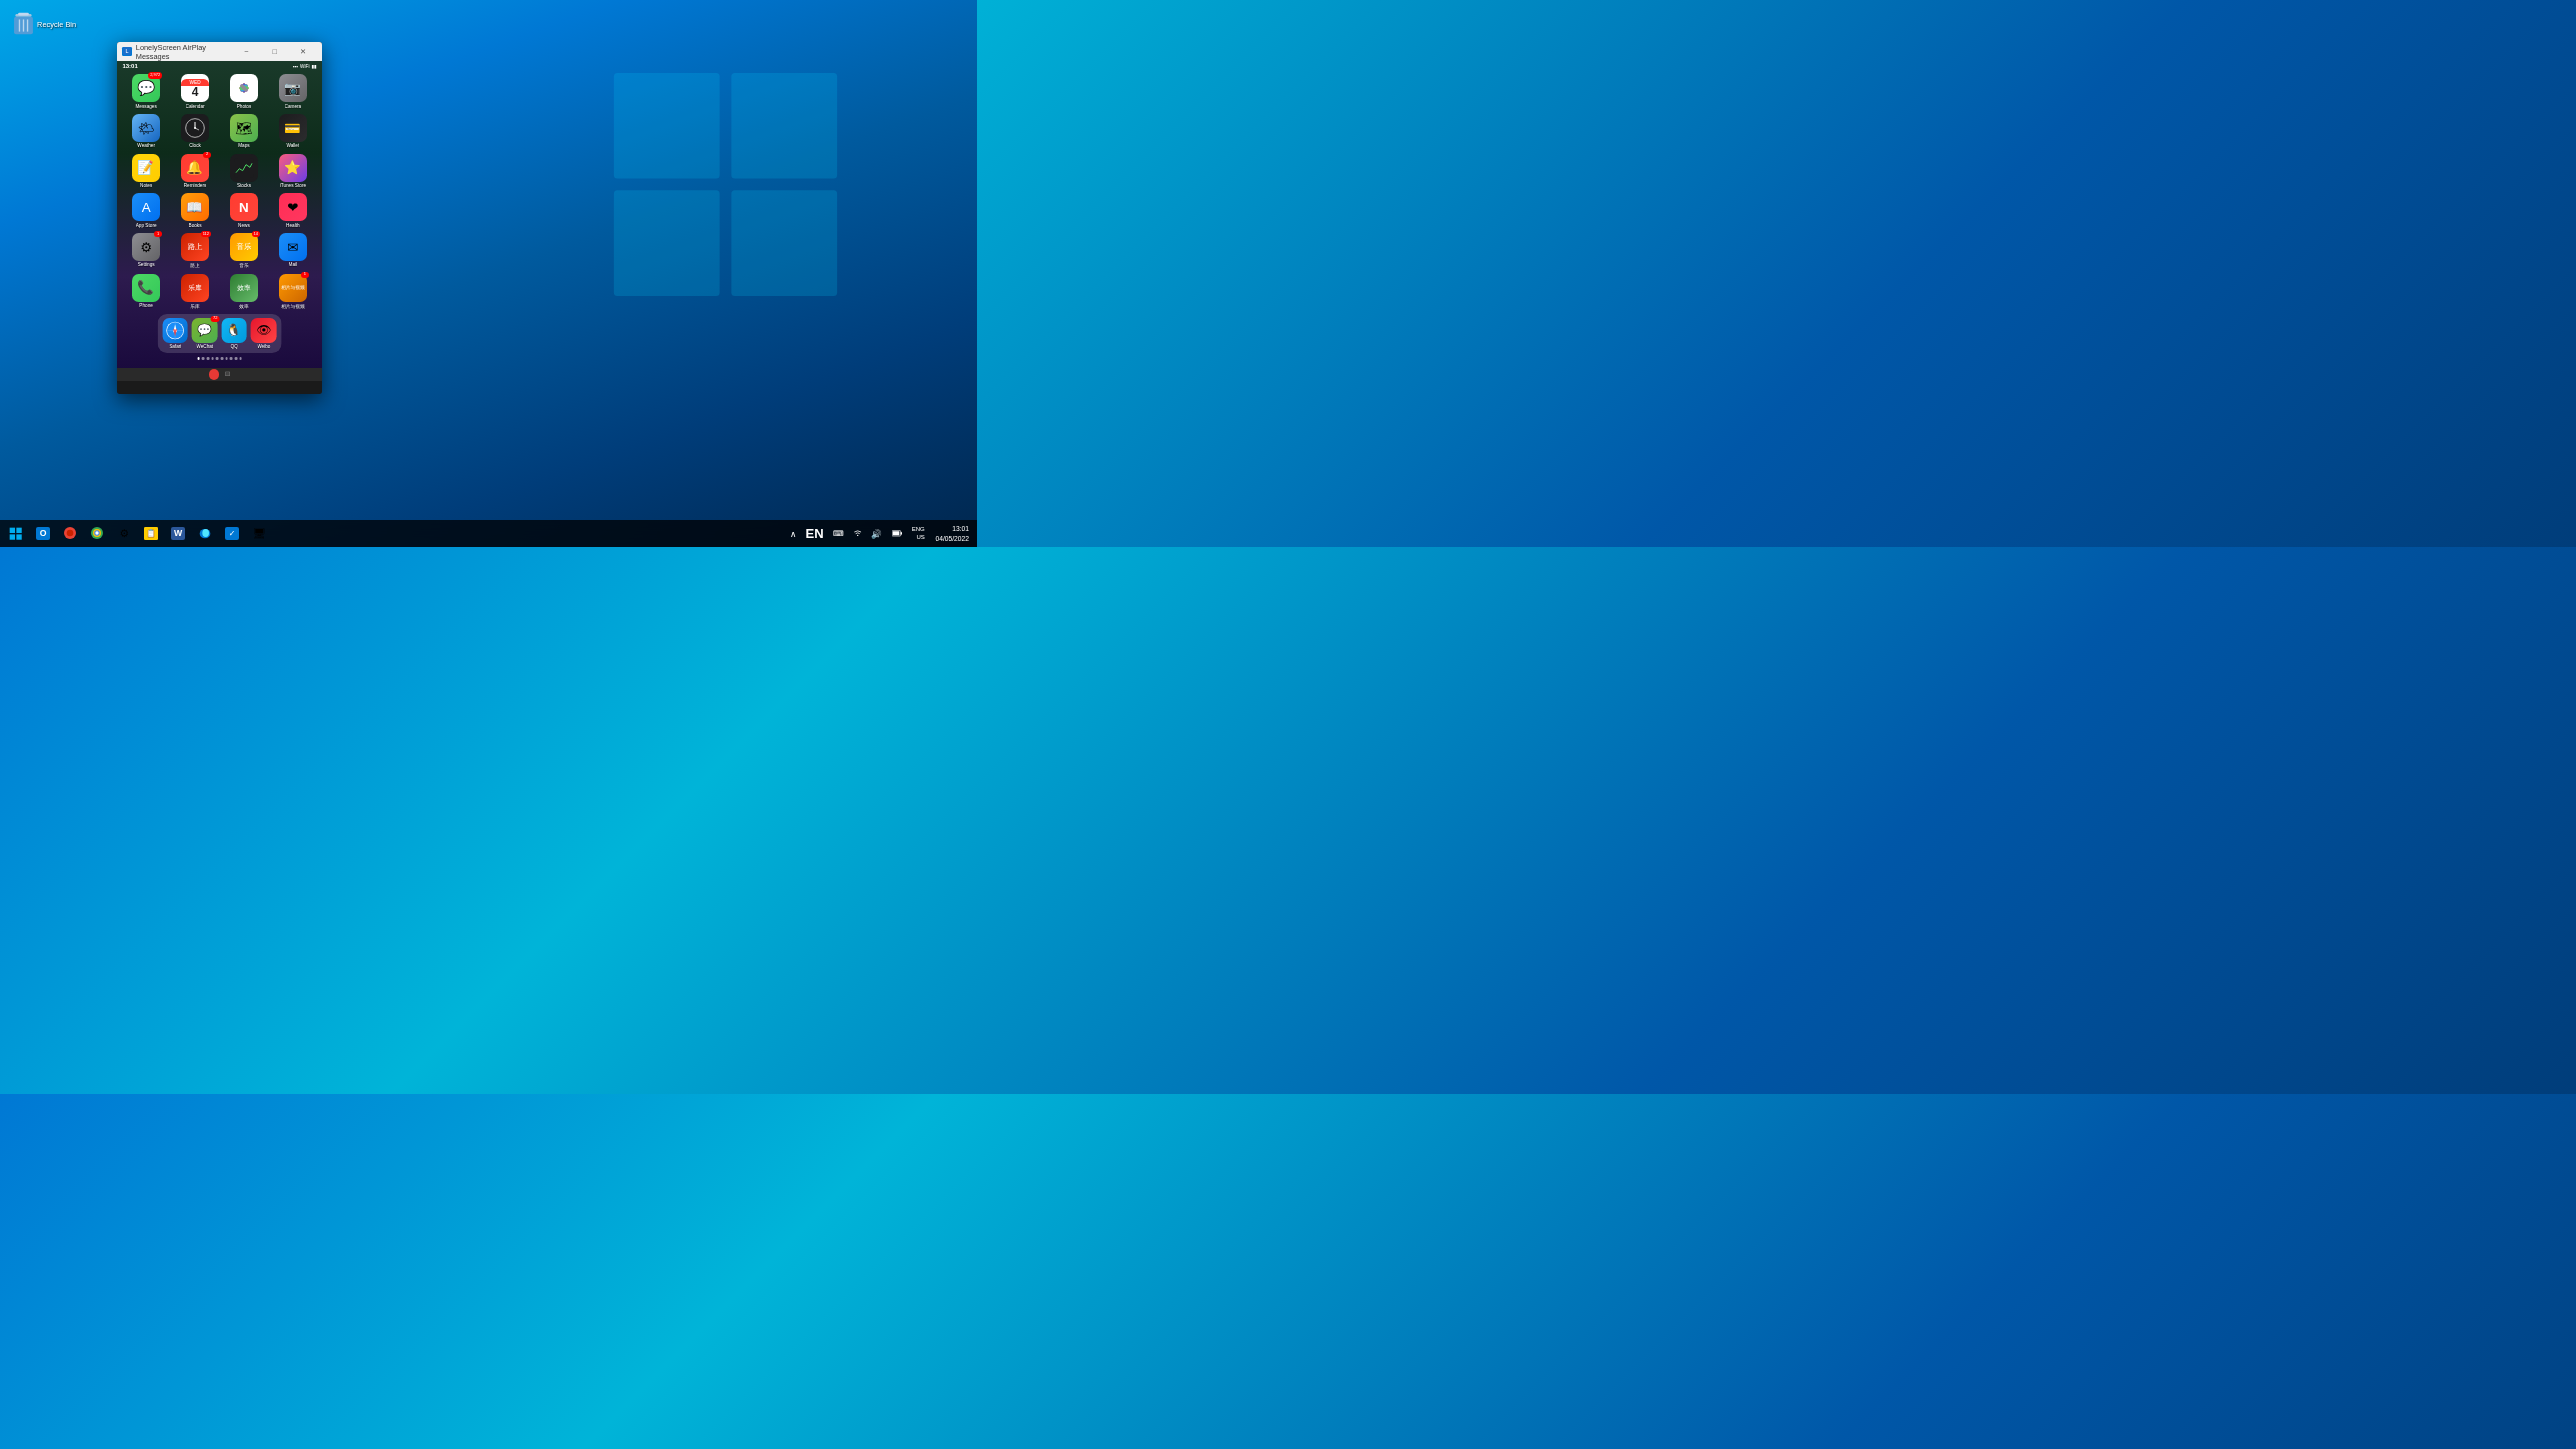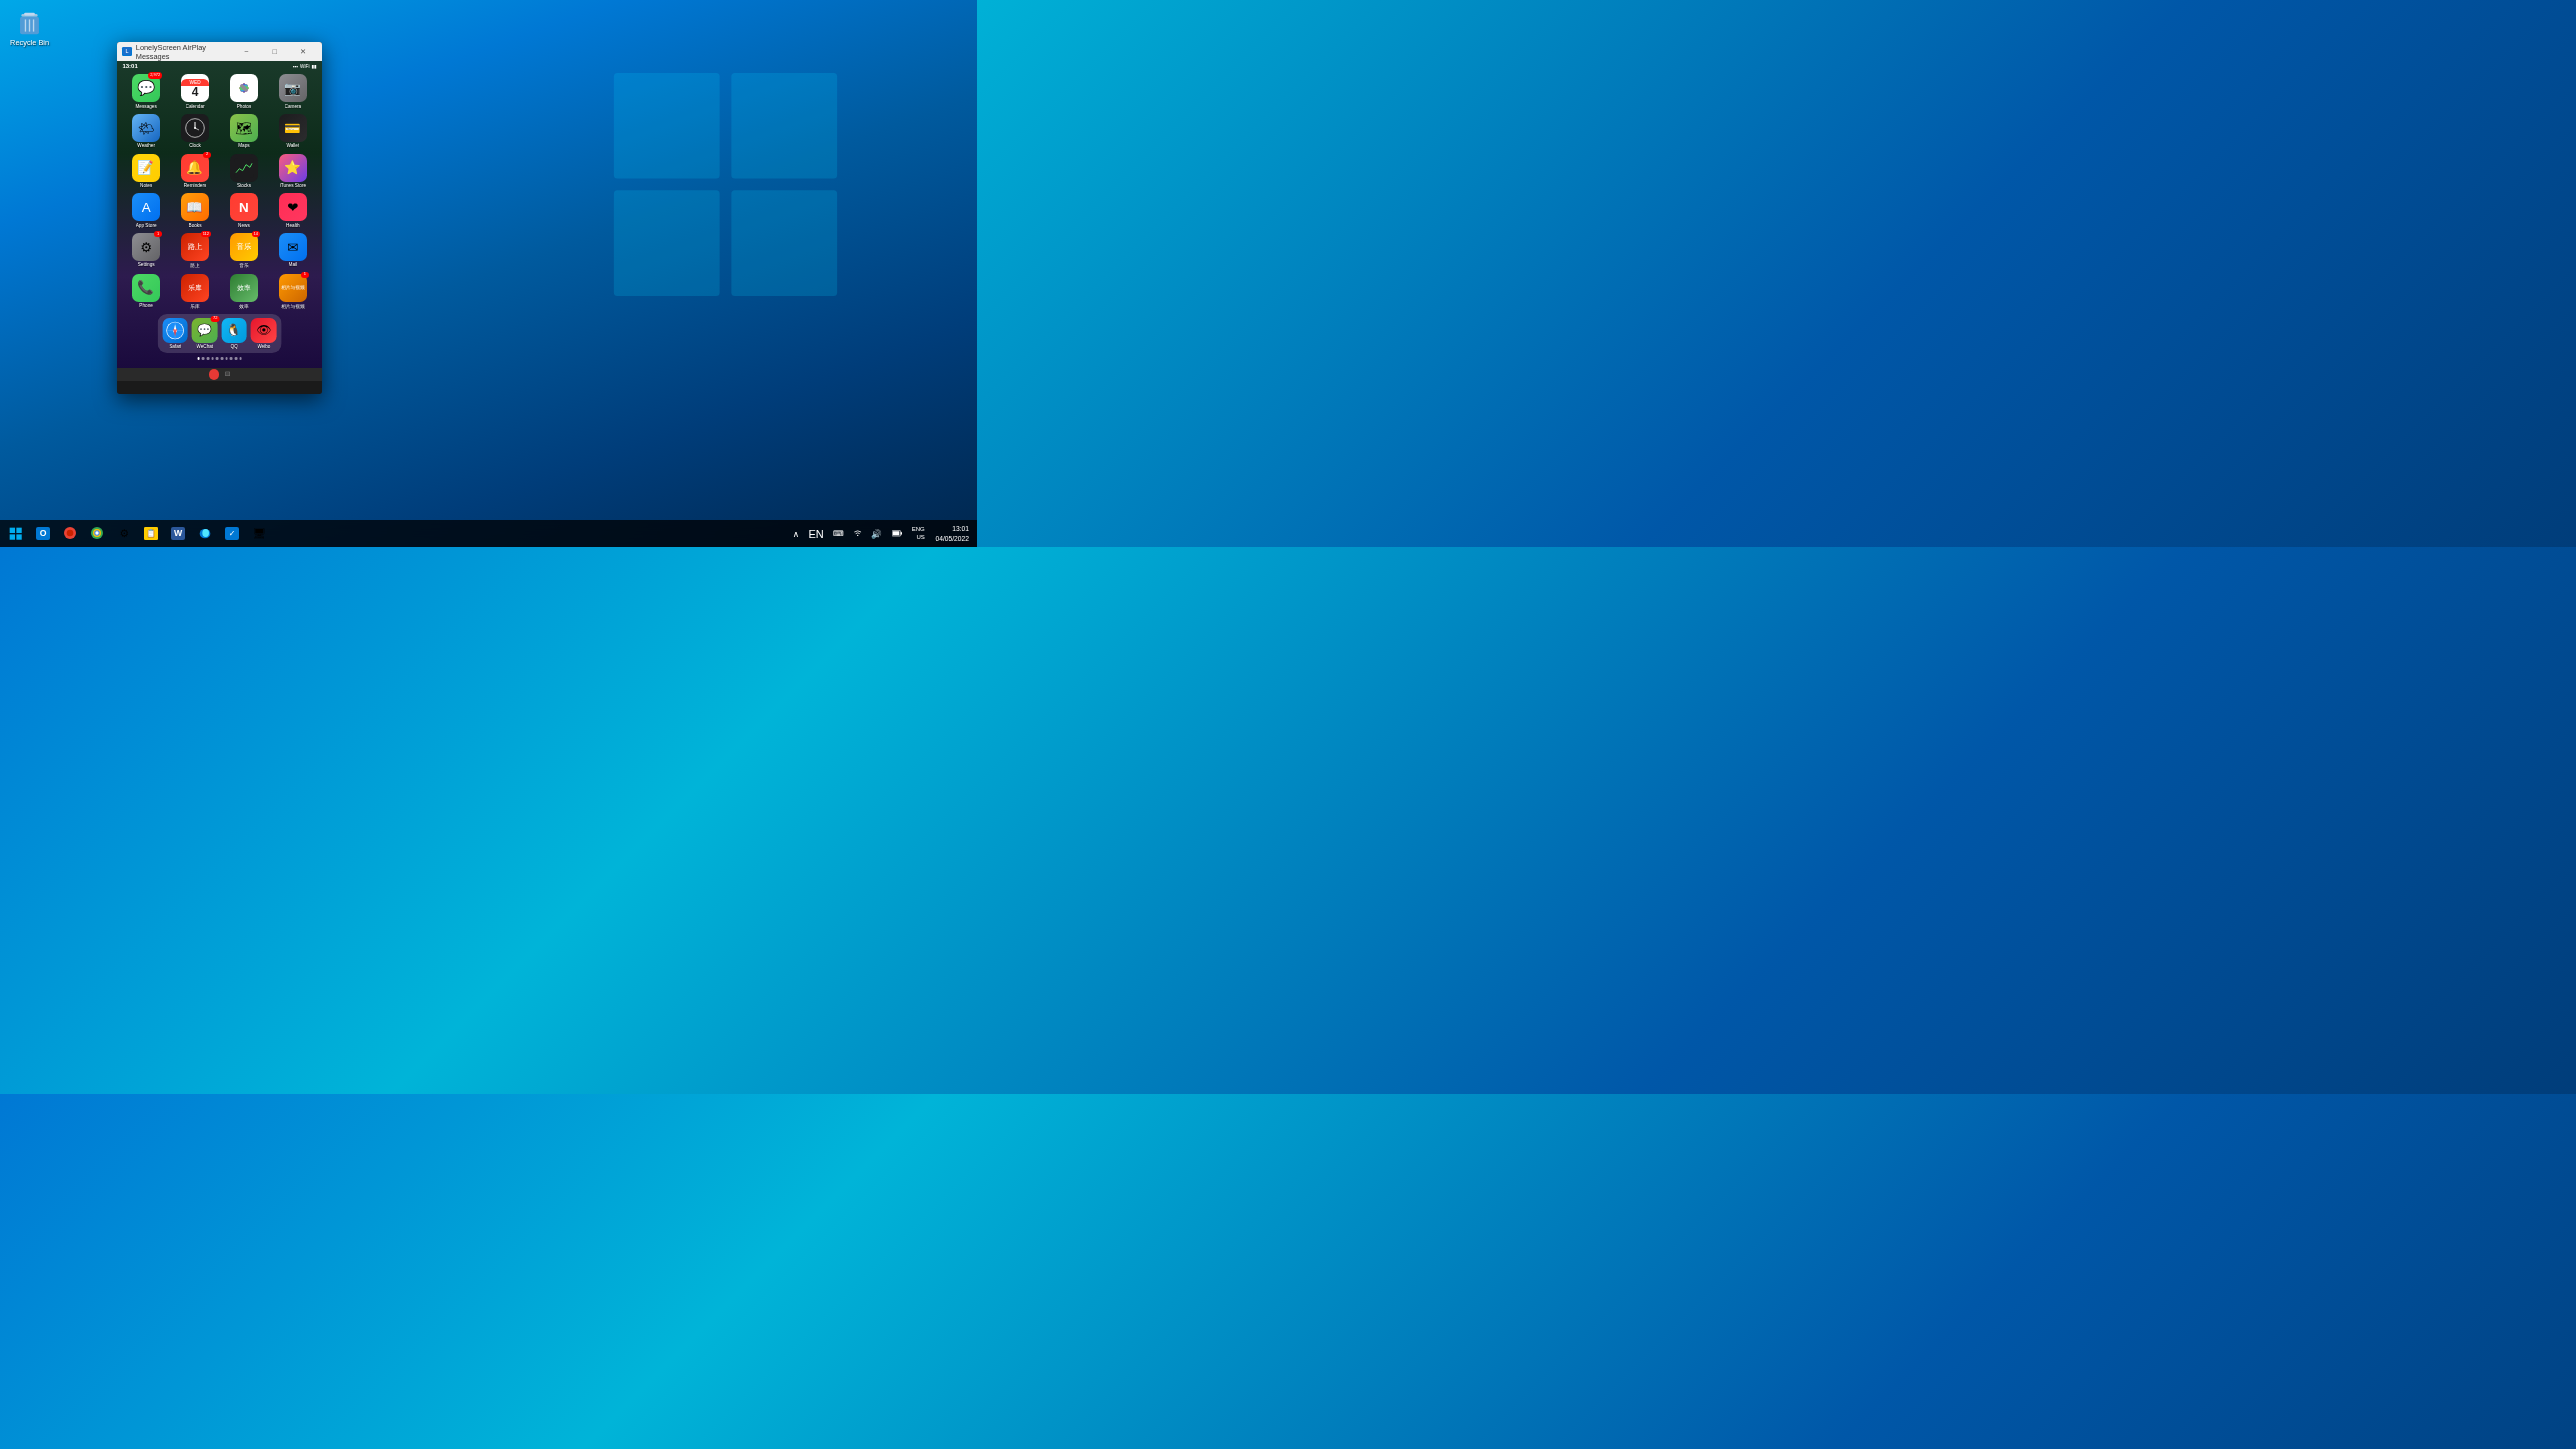--- a/index.html
+++ b/index.html
@@ -33,21 +33,21 @@
     .windows-logo-bg svg rect {
       fill: #00d4ff;
     }
 
     
     .recycle-bin {
       position: absolute;
       top: 6.7px;
       left: 6.7px;
       display: flex;
-      flex-direction: column;
+      flex-direction: row;
       align-items: center;
       cursor: pointer;
       padding: 3.4px;
     }
     .recycle-bin-icon {
       width: 27px;
       height: 27px;
       font-size: 21.5px;
     }
     .recycle-bin-label {
@@ -761,21 +761,21 @@
       </div>
     </div>
 
     <div class="taskbar-system">
 
       <div class="system-tray">
         <span class="tray-icon">∧</span>
       </div>
 
       <div class="system-tray">
-        <span class="tray-icon" style="font-size:11px;">EN</span>
+        <span class="tray-icon" style="font-size:13px;font-weight:bold;">EN</span>
       </div>
 
       <div class="system-tray">
         <span class="tray-icon" style="font-size:7.4px;">⌨</span>
       </div>
 
       <div class="system-tray">
         <span class="tray-icon">
           <svg width="9.4" height="9.4" viewBox="0 0 14 14">
             <path d="M7 11 L7 11" stroke="white" stroke-width="2" stroke-linecap="round"></path>

